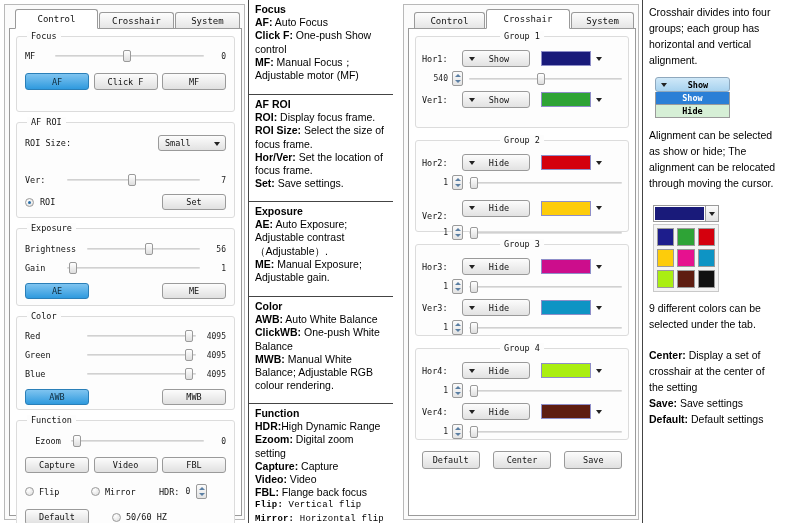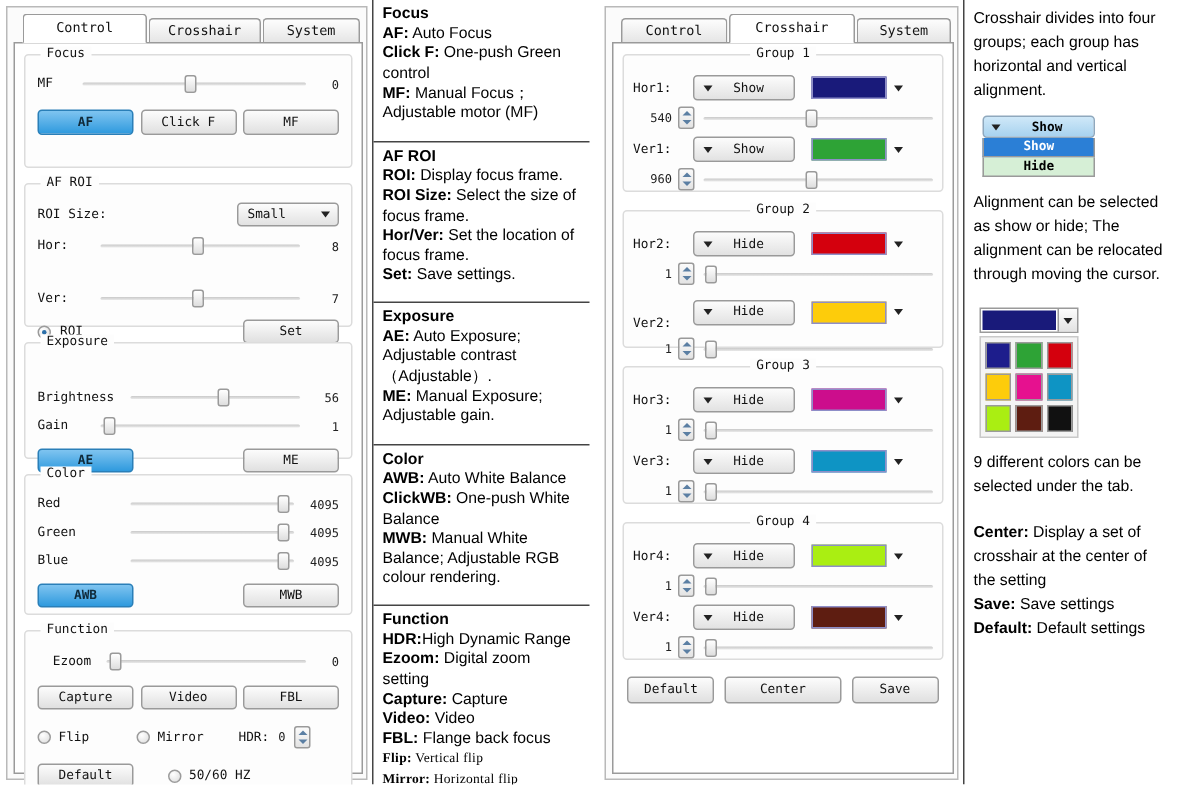--- a/index.html
+++ b/index.html
@@ -27,21 +27,21 @@
   .slider{position:relative;height:12px;}
   .slider .track{position:absolute;top:5px;left:0;right:0;height:2px;
       background:linear-gradient(#c9c9c9,#e9e9e9);border-radius:1px;}
   .slider .knob{position:absolute;top:0;width:8px;height:12px;border:1px solid #9a9a9a;
       border-radius:2px;background:linear-gradient(#ffffff,#dedede);box-sizing:border-box;}
 
   
   .btn{border:1px solid #9a9a9a;border-radius:3px;background:linear-gradient(#fcfcfc,#e0e0e0);
       font-family:"DejaVu Sans Mono",monospace;font-size:8.5px;color:#111;text-align:center;
       display:flex;align-items:center;justify-content:center;box-sizing:border-box;cursor:default;}
-  .btn.blue{background:linear-gradient(#7fc4f0,#2f9ade);border-color:#2a7fb8;color:#102a3a;font-weight:bold;}
+  .btn.blue{background:linear-gradient(#7fc4f0,#2f9ade);border-color:#2a7fb8;color:#102a3a;}
 
   
   .combo{border:1px solid #9a9a9a;border-radius:3px;background:linear-gradient(#fcfcfc,#e2e2e2);
       display:flex;align-items:center;box-sizing:border-box;
       font-family:"DejaVu Sans Mono",monospace;font-size:8.5px;color:#111;}
   .combo .arrow{margin-left:auto;margin-right:5px;}
   .caret{width:0;height:0;border-left:3.5px solid transparent;border-right:3.5px solid transparent;
       border-top:4px solid #222;display:inline-block;}
 
   
@@ -59,21 +59,21 @@
 
   
   .swatch{border:1px solid #8e8ec8;box-sizing:border-box;}
 
   
   .textcol{border-left:1px solid #444;box-sizing:border-box;background:#fff;}
   .tblk{border-bottom:1px solid #444;padding:3px 5px 4px 6px;box-sizing:border-box;}
   .tblk:last-child{border-bottom:none;}
   .tline{font-family:"Liberation Sans",sans-serif;font-size:10.5px;color:#000;line-height:13.2px;}
   .tline b{font-weight:bold;}
-  .tline.mono{font-family:Liberation Serif, serif;font-size:9px;letter-spacing:.2px;}
+  .tline.mono{font-family:Liberation Mono, monospace;font-size:9px;letter-spacing:.2px;}
 
   .rightcol{padding:4px 6px;box-sizing:border-box;}
   .rline{font-family:"Liberation Sans",sans-serif;font-size:10.5px;color:#000;line-height:16px;}
 
   
   .demo-combo{width:75px;}
   .demo-combo .cbox{height:15px;border:1px solid #8fa8bd;border-radius:3px;
       background:linear-gradient(#cfe8f8,#a7d2ef);display:flex;align-items:center;
       font-family:"DejaVu Sans Mono",monospace;font-size:8.5px;font-weight:bold;color:#000;box-sizing:border-box;}
   .demo-combo .opt{height:13px;display:flex;align-items:center;justify-content:center;
@@ -129,46 +129,38 @@
 
         <div class="group" style="height:96px;padding:10px 8px 6px 8px;margin-top:10px;">
           <div class="glabel">AF ROI</div>
           <div class="row" style="margin-top:2px;">
             <div class="lbl">ROI Size:</div>
             <div class="combo" style="width:68px;height:16px;margin-left:auto;padding-left:6px;">
               <span>Small</span>
               <span class="arrow"><i class="caret"></i></span>
             </div>
           </div>
-          <div class="row" style="margin-top:7px;">
-            <div class="lbl" style="width:42px;">Hor:</div>
-            <div class="slider" style="flex:1;">
-              <div class="track"></div>
-              <div class="knob" id="roih-knob" style="left: calc(49% - 3.92px);"></div>
-            </div>
-            <div class="val" style="width:26px;text-align:right;">8</div>
-          </div>
           <div class="row" style="margin-top:23px;">
             <div class="lbl" style="width:42px;">Ver:</div>
             <div class="slider" style="flex:1;">
               <div class="track"></div>
               <div class="knob" id="roiv-knob" style="left: calc(49% - 3.92px);"></div>
             </div>
             <div class="val" style="width:26px;text-align:right;">7</div>
           </div>
           <div class="row" style="margin-top:8px;">
             <span class="radio on"></span>
             <span class="lbl" style="margin-left:6px;">ROI</span>
             <div class="btn" style="width:64px;height:16px;margin-left:auto;">Set</div>
           </div>
         </div>
 
         <div class="group" style="height:78px;padding:10px 8px 6px 8px;margin-top:10px;">
           <div class="glabel">Exposure</div>
-          <div class="row" style="margin-top:20px;">
+          <div class="row" style="margin-top:4px;">
             <div class="lbl" style="width:62px;">Brightness</div>
             <div class="slider" style="flex:1;">
               <div class="track"></div>
               <div class="knob" id="bri-knob" style="left: calc(55% - 4.4px);"></div>
             </div>
             <div class="val" style="width:26px;text-align:right;">56</div>
           </div>
           <div class="row" style="margin-top:7px;">
             <div class="lbl" style="width:42px;">Gain</div>
             <div class="slider" style="flex:1;">
@@ -250,21 +242,21 @@
         </div>
 
       </div>
     </div>
   </div>
 
   <div class="textcol" style="width:145px;height:523px;">
     <div class="tblk" style="height:95px;">
       <div class="tline"><b>Focus</b><span></span></div>
       <div class="tline"><b>AF:</b><span> Auto Focus</span></div>
-      <div class="tline"><b>Click F:</b><span> One-push Green</span></div>
+      <div class="tline"><b>Click F:</b><span> One-push Show</span></div>
       <div class="tline"><span>control</span></div>
       <div class="tline"><b>MF:</b><span> Manual Focus；</span></div>
       <div class="tline"><span>Adjustable motor (MF)</span></div>
     </div>
 
     <div class="tblk" style="height:107px;">
       <div class="tline"><b>AF ROI</b></div>
       <div class="tline"><b>ROI:</b><span> Display focus frame.</span></div>
       <div class="tline"><b>ROI Size:</b><span> Select the size of</span></div>
       <div class="tline"><span>focus frame.</span></div>
@@ -341,31 +333,20 @@
           </div>
           <div class="row" style="margin-top:5px;">
             <span class="lbl" style="width:40px;">Ver1:</span>
             <span class="combo" style="width:68px;height:17px;padding:0 6px;">
               <i class="caret"></i>
               <span style="flex:1;text-align:center;">Show</span>
             </span>
             <span class="swatch" id="sw-g1r2" style="width: 50px; height: 15px; margin-left: 11px; background: rgb(46, 163, 54);"></span>
             <i class="caret" style="margin-left:5px;"></i>
           </div>
-          <div class="row" style="margin-top:4px;">
-            <span class="val" style="width:26px;text-align:right;">960</span>
-            <span class="spin" style="margin-left:4px;">
-                <i class="up"></i>
-                <i class="dn"></i>
-              </span>
-            <span class="slider" style="flex:1;margin-left:6px;">
-              <span class="track"></span>
-              <span class="knob" id="g1r2-knob" style="left: calc(47% - 3.76px);"></span>
-            </span>
-          </div>
         </div>
 
         <div class="group center" style="height:92px;padding:11px 6px 4px 6px;margin-top:12px;">
           <div class="glabel">Group 2</div>
           <div class="row" style="margin-top:2px;">
             <span class="lbl" style="width:40px;">Hor2:</span>
             <span class="combo" style="width:68px;height:17px;padding:0 6px;">
               <i class="caret"></i>
               <span style="flex:1;text-align:center;">Hide</span>
             </span>
@@ -488,21 +469,21 @@
               </span>
             <span class="slider" style="flex:1;margin-left:6px;">
               <span class="track"></span>
               <span class="knob" id="g4r2-knob" style="left: calc(1% - 0.08px);"></span>
             </span>
           </div>
         </div>
 
         <div class="row" style="margin-top:11px;justify-content:space-around;">
           <div class="btn" style="width:58px;height:18px;">Default</div>
-          <div class="btn" style="width:78px;height:18px;">Center</div>
+          <div class="btn" style="width:58px;height:18px;">Center</div>
           <div class="btn" style="width:58px;height:18px;">Save</div>
         </div>
 
       </div>
     </div>
   </div>
 
   <div class="textcol rightcol" style="width:158px;height:523px;">
     <div class="rline">Crosshair divides into four</div>
     <div class="rline">groups; each group has</div>

